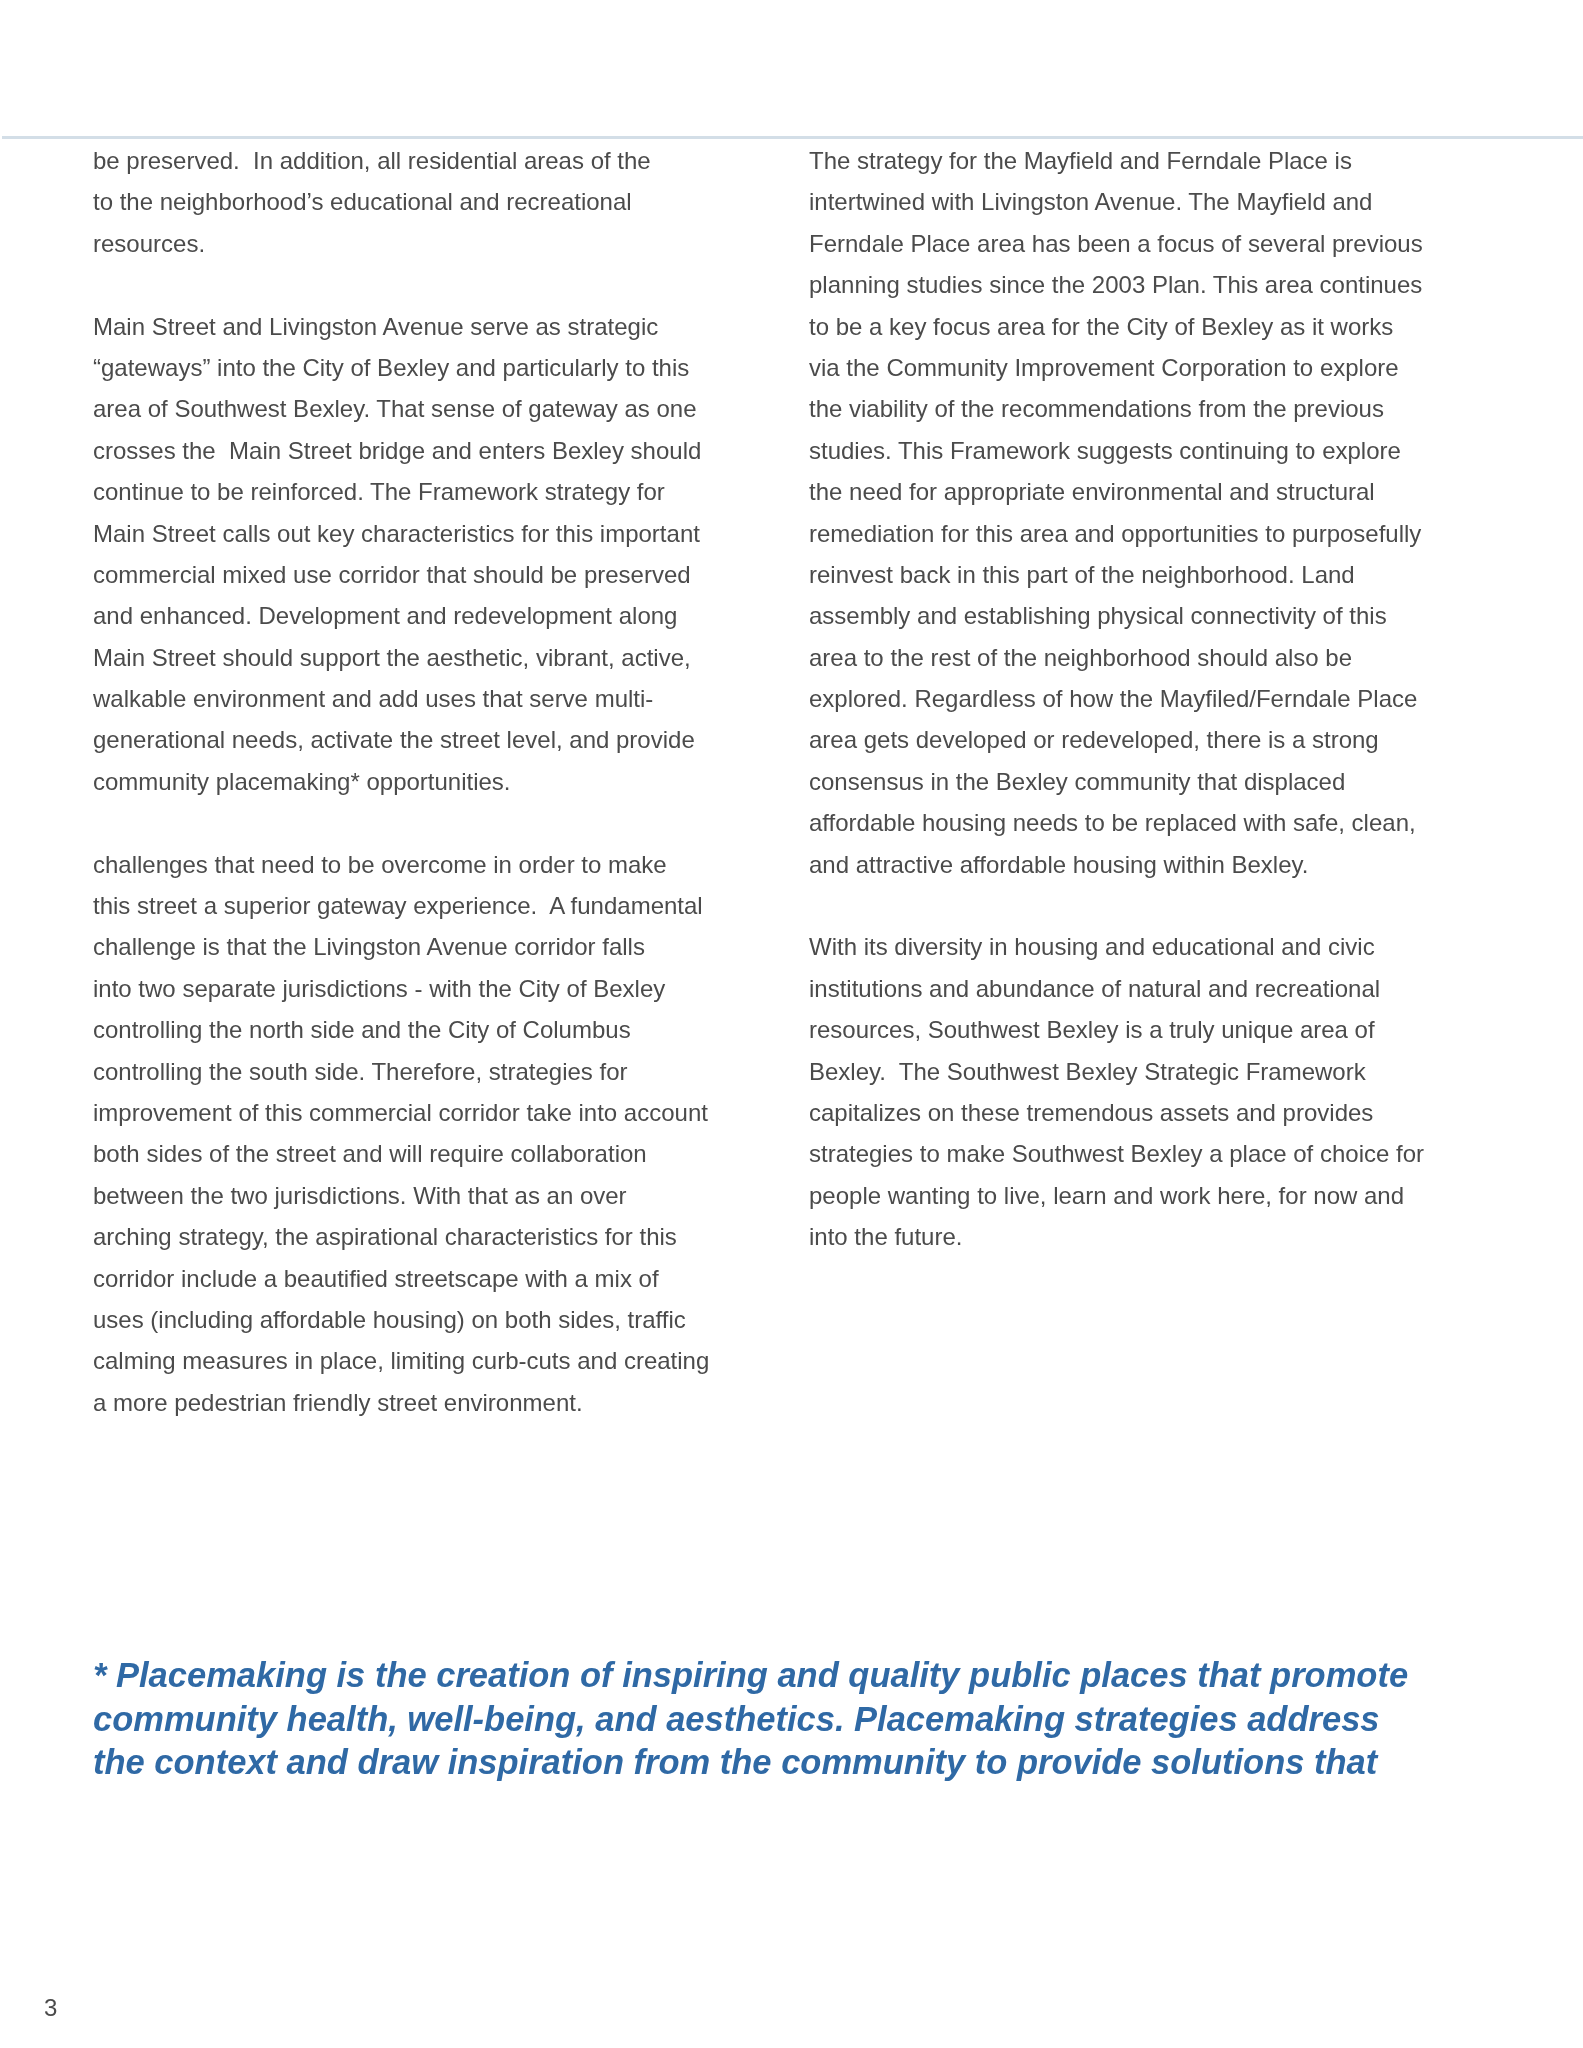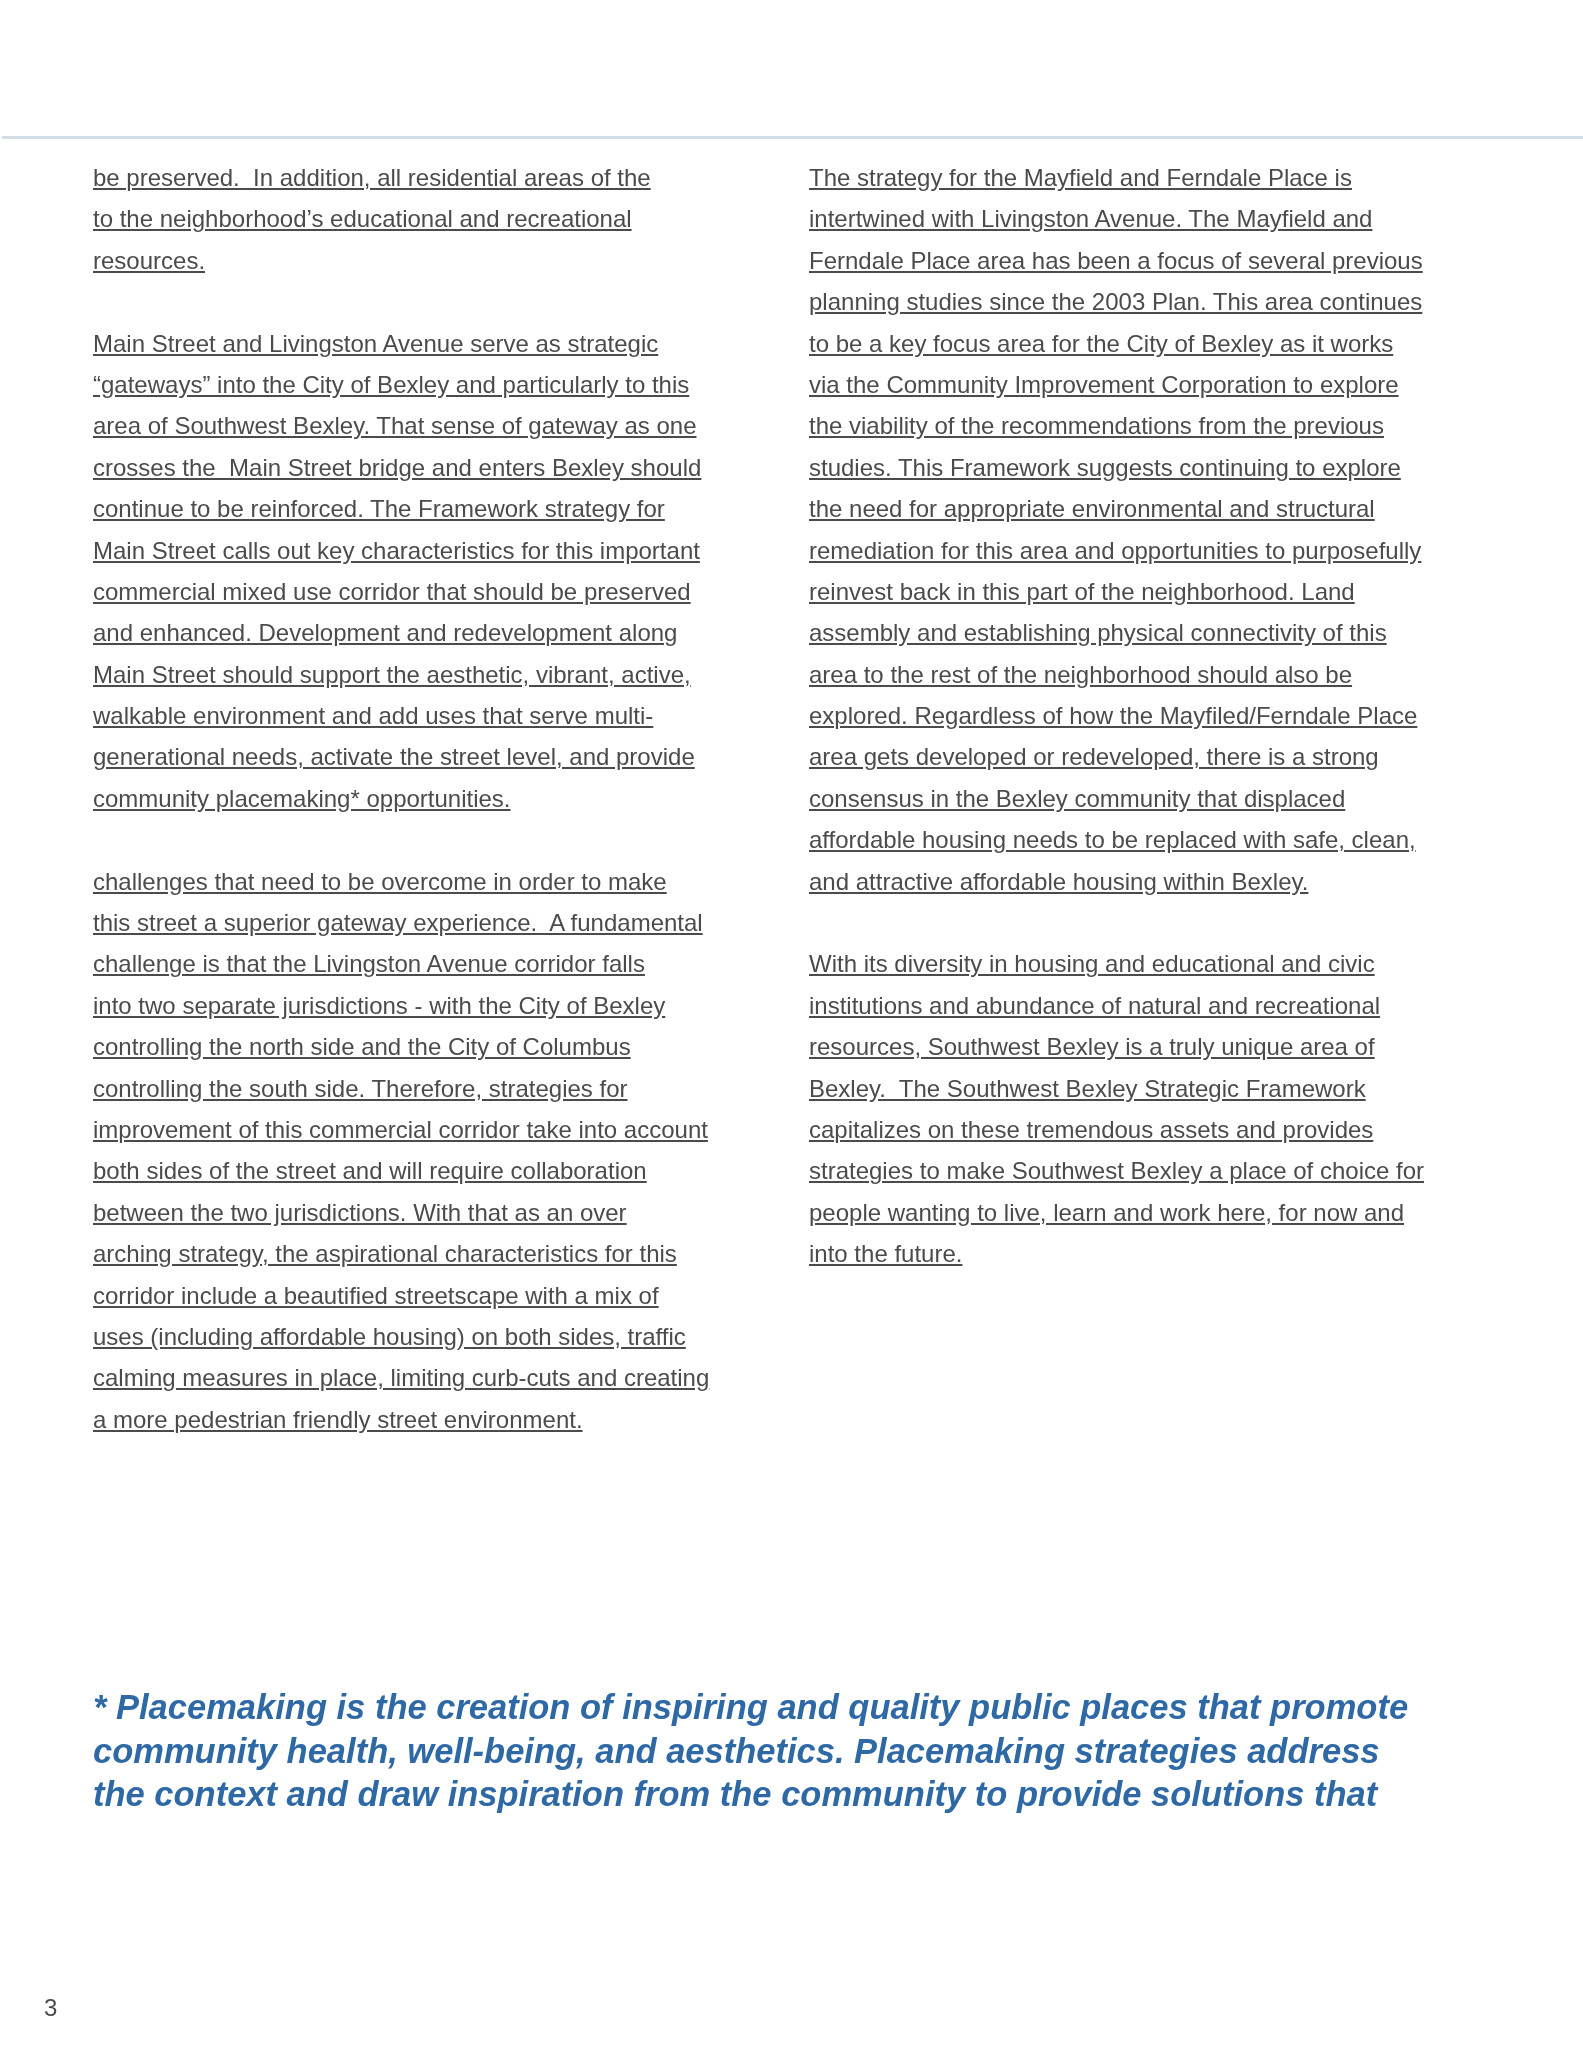--- a/index.html
+++ b/index.html
@@ -1,25 +1,25 @@
 <!DOCTYPE html>
 <html><head>
 <meta charset="utf-8">
 <style>
   html, body { margin:0; padding:0; background:#ffffff; }
   body { width:1583px; height:2048px; position:relative; overflow:hidden;
          font-family:"Liberation Sans", sans-serif; }
   .divider { position:absolute; left:2px; right:0; top:136px; height:3px; background:#d3dee7; }
-  .col { position:absolute; top:157px; color:#4b4b4b; font-size:24px; line-height:41.4px;text-decoration:underline; }
+  .col { position:absolute; top:140px; color:#4b4b4b; font-size:24px; line-height:41.4px; }
   .col.left { left:93px; width:700px; }
   .col.right { left:809px; width:700px; }
   .line { display:block; white-space:pre; height:41.4px; }
   .para-gap { display:block; height:41.4px; }
   .footnote { position:absolute; left:93px; top:1654px; width:1420px; color:#2f69a5;
-              font-size:34.5px; font-weight:bold; font-style:italic; line-height:43.6px;margin-top:32px; }
+              font-size:34.5px; font-weight:bold; font-style:italic; line-height:43.6px; }
   .footnote .line { height:43.6px; }
   .page-number { position:absolute; left:44px; top:1994px; font-size:24px; color:#4b4b4b; }
 </style>
 </head>
 <body>
 
 <div class="divider"></div>
 
 <div class="col left">
   <div>

